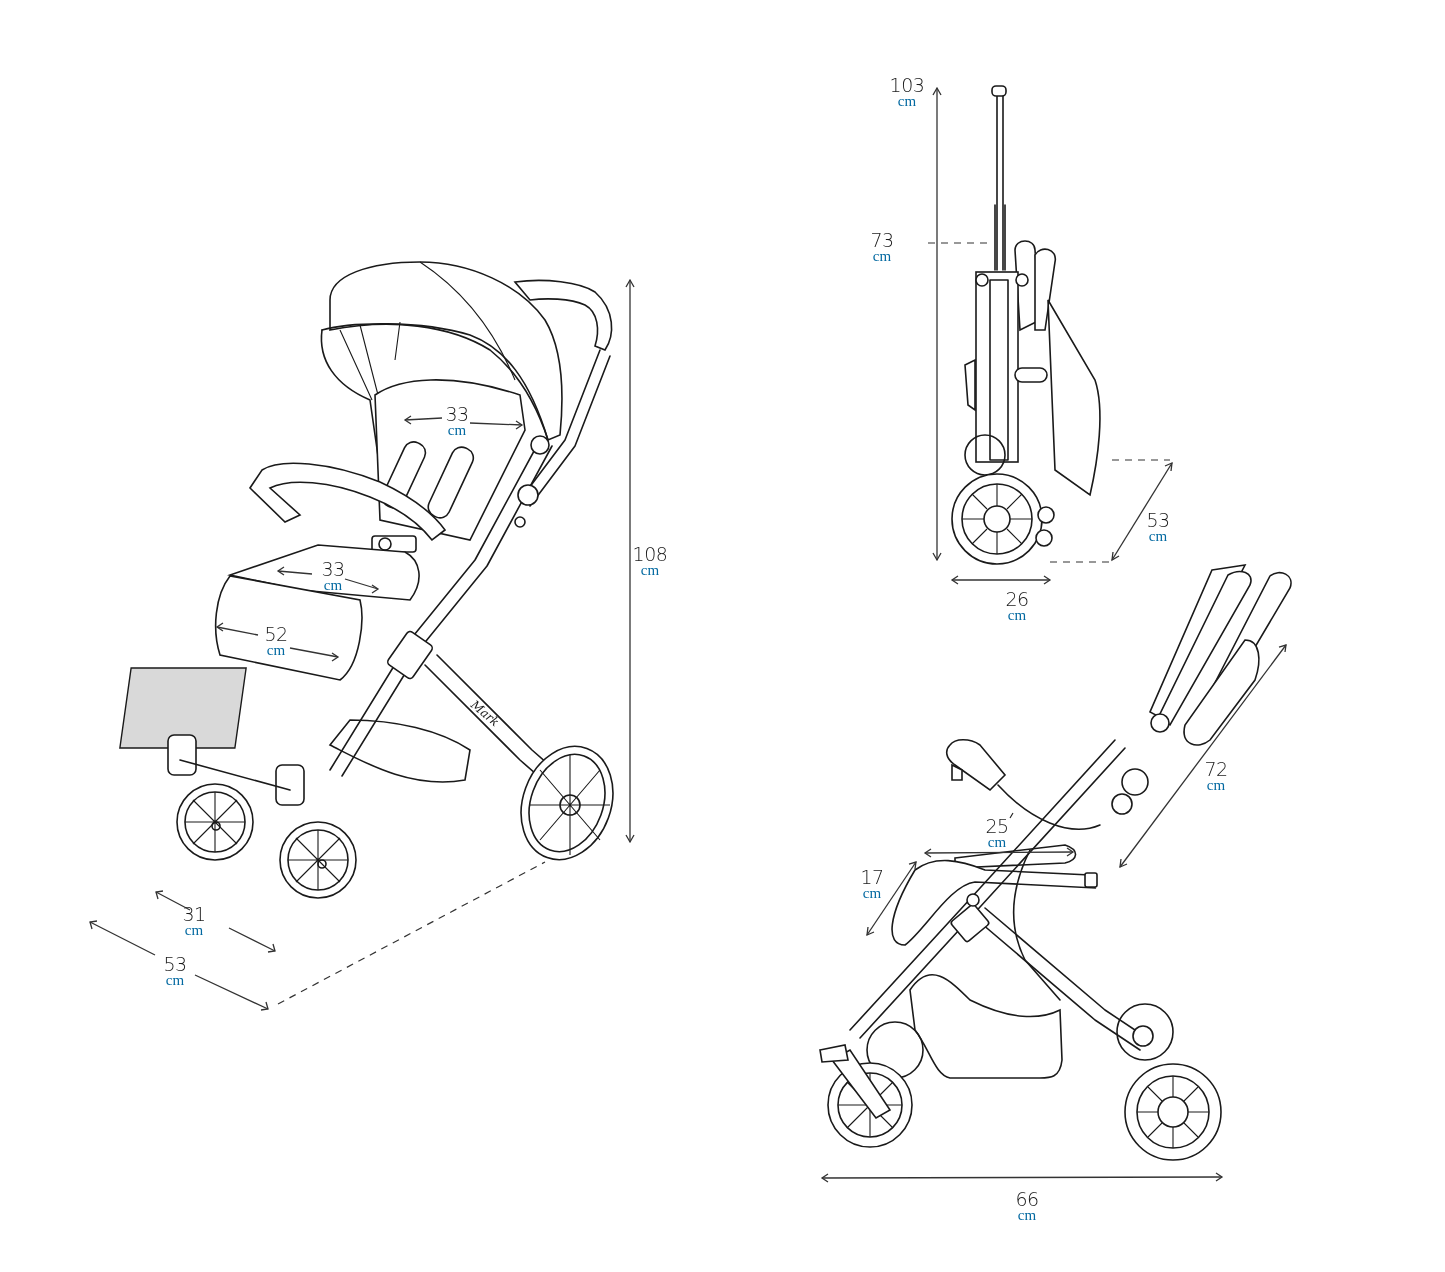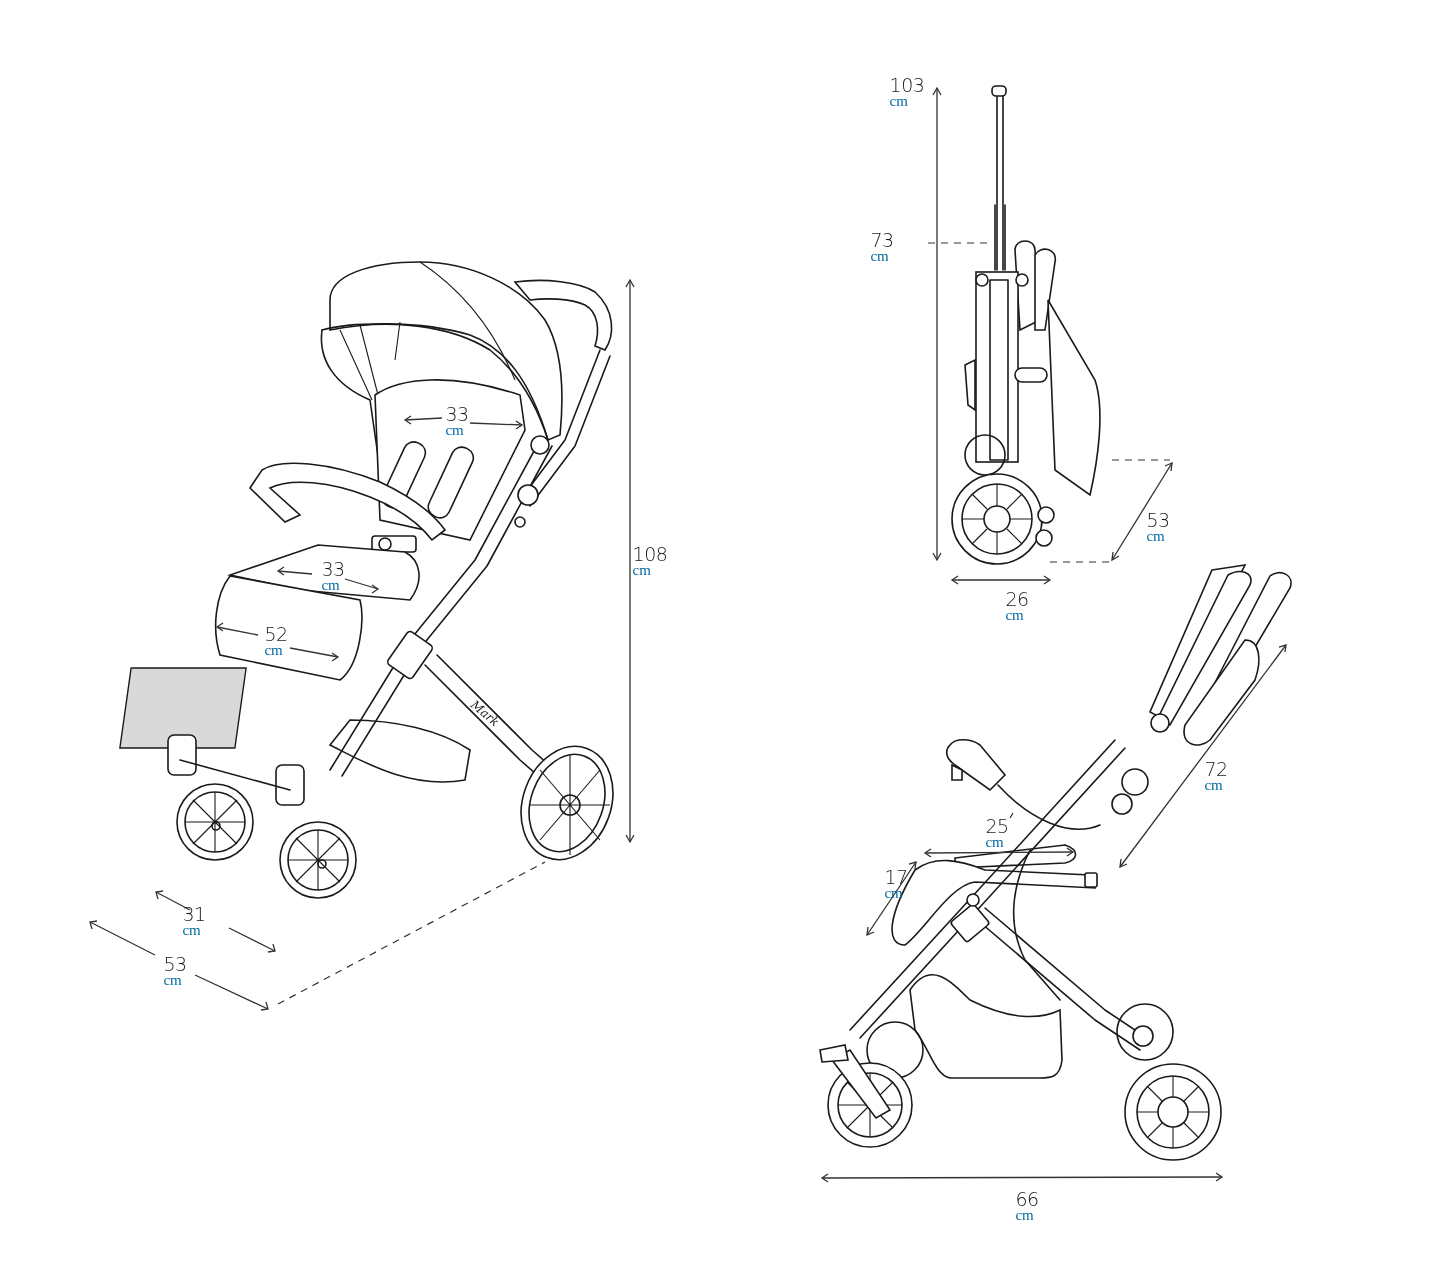--- a/index.html
+++ b/index.html
@@ -4,21 +4,21 @@
 <style>
   html, body { margin: 0; padding: 0; background: #ffffff; }
   body { width: 1445px; height: 1272px; position: relative; overflow: hidden;
          font-family: "DejaVu Sans", sans-serif; color: #1a1a1a; }
   svg.canvas { position: absolute; left: 0; top: 0; }
   .ln { fill: none; stroke: #1a1a1a; stroke-width: 1.6; stroke-linejoin: round; stroke-linecap: round; }
   .ln-thin { fill: none; stroke: #1a1a1a; stroke-width: 1.1; }
   .fill-w { fill: #ffffff; stroke: #1a1a1a; stroke-width: 1.6; }
   .dim { fill: none; stroke: #333333; stroke-width: 1.3; }
   .dash { fill: none; stroke: #333333; stroke-width: 1.2; stroke-dasharray: 7 6; }
-  .label { position: absolute; line-height: 1; transform: translate(-50%, 0); }
+  .label { position: absolute; text-align: center; line-height: 1; transform: translate(-50%, 0); }
   .label .num { display: block; font-size: 19px; font-family: "DejaVu Sans", sans-serif; font-weight: 300; letter-spacing: -0.5px; color: #1a1a1a; }
   .label .unit { display: block; font-size: 15px; font-family: Liberation Serif, serif; color: #0369a1; margin-top: -1px; }
 </style>
 </head>
 <body>
 
 <svg class="canvas" width="1445" height="1272" viewBox="0 0 1445 1272">
 
   <g>
 
@@ -251,20 +251,20 @@
 </div>
 
 <div class="label" style="left:1216px; top:760px;">
   <span class="num">72</span>
   <span class="unit">cm</span>
 </div>
 <div class="label" style="left:997px; top:817px;">
   <span class="num">25</span>
   <span class="unit">cm</span>
 </div>
-<div class="label" style="left:872px; top:868px;margin-left:24px;">
+<div class="label" style="left:872px; top:868px;">
   <span class="num">17</span>
   <span class="unit">cm</span>
 </div>
 <div class="label" style="left:1027px; top:1190px;">
   <span class="num">66</span>
   <span class="unit">cm</span>
 </div>
 
 </body></html>

